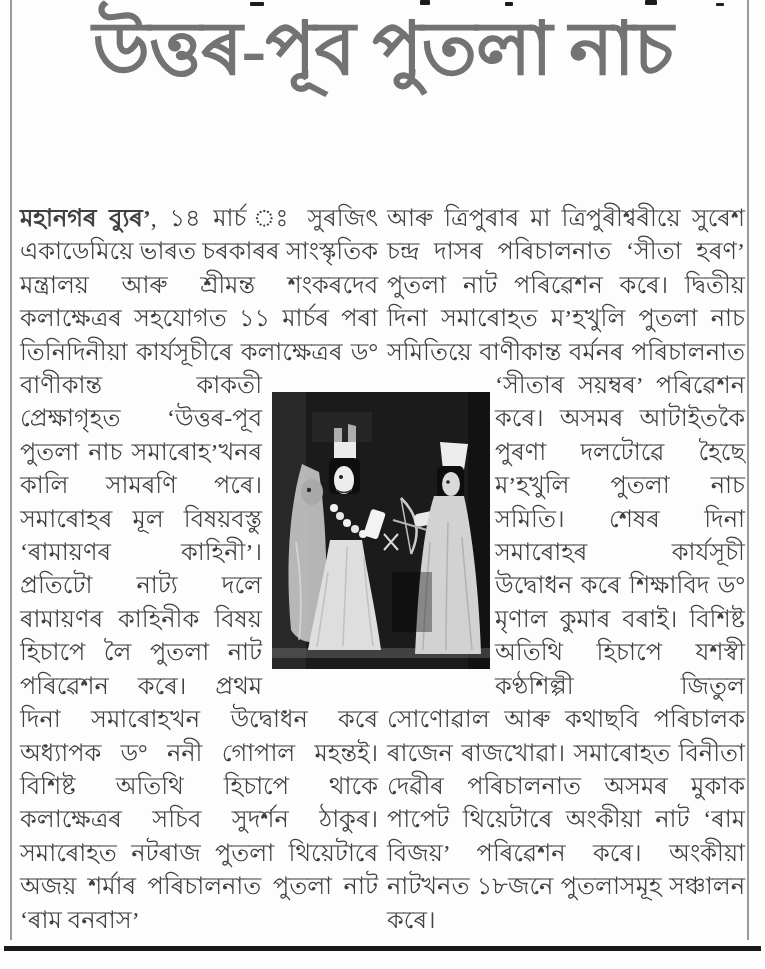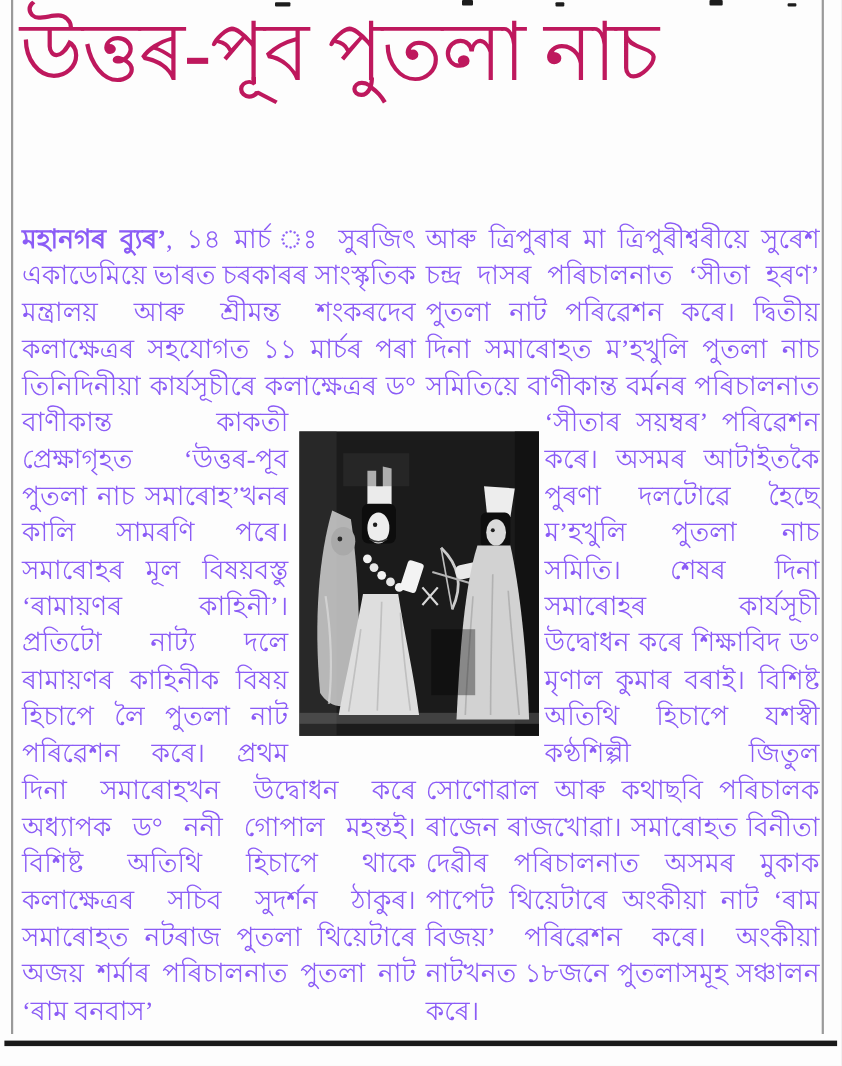--- a/index.html
+++ b/index.html
@@ -6,28 +6,28 @@
   .page{
     position:relative;width:765px;height:969px;background:#fdfdfd;
     font-family:"Liberation Serif","DejaVu Serif",serif;color:#101010;overflow:hidden;
   }
   .edge-line{position:absolute;top:0;width:2px;height:940px;background:#9a9a9a;}
   .edge-line.left{left:10px;}
   .edge-line.right{left:747px;}
   .top-mark{position:absolute;background:#1d1d1d;border-radius:1px;}
   .headline{
     position:absolute;top:4px;left:18px;width:729px;margin:0;
-    text-align:left;font-weight:normal;font-size:74px;line-height:90px;
-    letter-spacing:-1px;color:#be185d;
+    text-align:center;font-weight:bold;font-size:74px;line-height:90px;
+    letter-spacing:-1px;color:#737373;
   }
   .headline .hl{display:block;white-space:nowrap;}
   .columns{
     position:absolute;top:202px;left:20px;width:725px;display:flex;gap:9px;
   }
-  .col{width:358px;font-size:24px;line-height:33.4px;text-align:justify;color:#8b5cf6;}
+  .col{width:358px;font-size:24px;line-height:33.4px;text-align:justify;color:#404040;}
   .col p{margin:0;}
   .dateline{font-weight:bold;}
   
   .push-r{float:right;width:0;height:188px;}
   .carve-r{float:right;clear:right;width:116px;height:292px;}
   .push-l{float:left;width:0;height:188px;}
   .carve-l{float:left;clear:left;width:108px;height:292px;}
   .photo{
     position:absolute;left:272px;top:392px;width:218px;height:277px;margin:0;
     box-shadow:0 0 0 1px #cfcfcf inset;

